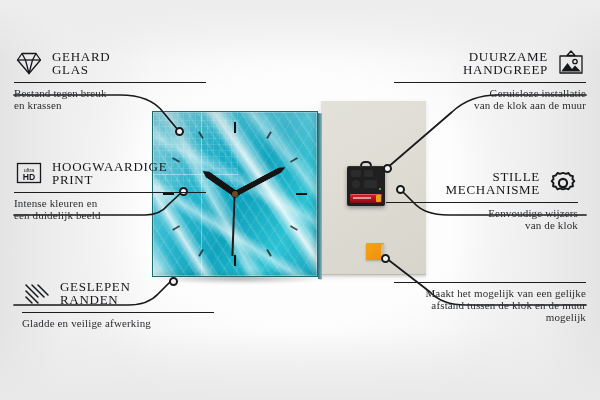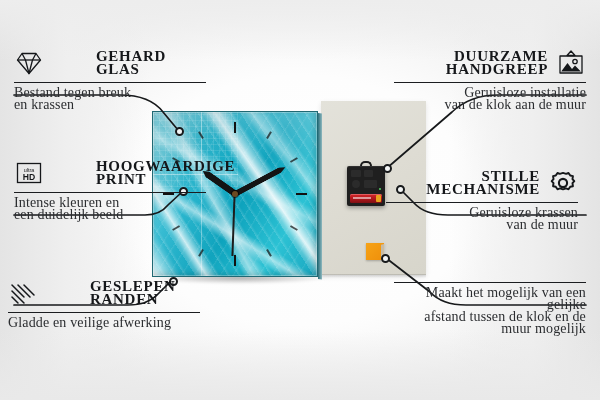--- a/index.html
+++ b/index.html
@@ -31,41 +31,41 @@
   }
   .bg-vig-b{
     position:absolute; left:0; bottom:0; width:600px; height:70px;
     background:linear-gradient(to top, #e9e9e9 0%, rgba(255,255,255,0) 100%);
   }
 
   
   .feature{ position:absolute; width:192px; }
   .feature .fhead{ display:flex; align-items:center; gap:8px; }
   .feature .ftitle{
-    font-weight:bold; font-size:15px; letter-spacing:.7px; color:#15171a;
-    line-height:13.5px; text-transform:uppercase;margin-left:44px;
+    font-weight:normal; font-size:13px; letter-spacing:.7px; color:#15171a;
+    line-height:13.5px; text-transform:uppercase;
   }
   .feature .rule{
     height:0; border-top:1px solid #1b1d20; margin-top:4px; margin-bottom:4px;
   }
   .feature .fdesc{
-    font-size:14px; line-height:12px; color:#2b2d30; letter-spacing:.15px;
+    font-size:11px; line-height:12px; color:#2b2d30; letter-spacing:.15px;
   }
   .feature.left .fhead{ flex-direction:row; }
   .feature.right{ text-align:right; }
   .feature.right .fhead{ flex-direction:row; justify-content:flex-end; }
   .feature.right .ftitle{ text-align:right; }
 
   .icon{ width:30px; height:30px; flex:0 0 30px; display:block; }
   .icon svg{ display:block; width:30px; height:30px; }
 
   
   #f-gehard   { left:14px;  top:48px; }
   #f-print    { left:14px;  top:158px; }
-  #f-randen   { left:8px;  top:278px; }
+  #f-randen   { left:22px;  top:278px; }
   #f-handgreep{ left:394px; top:48px; }
   #f-mechanisme{left:386px; top:168px; }
   #f-houder   { left:394px; top:278px; }
   #f-houder{ width:192px; }
 
   
   #panel{
     position:absolute; left:321px; top:101px; width:105px; height:174px;
     background:linear-gradient(150deg,#e3e2da 0%, #dedcd3 45%, #d7d5cb 100%);
     box-shadow:0 2px 5px rgba(0,0,0,.10);
@@ -391,22 +391,22 @@
         <svg viewBox="0 0 30 30">
             <g fill="none" stroke="#15171a" stroke-width="2.1" stroke-linejoin="round">
           <path d="M15 3.2 l3.4 1.0 l2.6 -1.0 l1.9 2.8 l2.9 0.6 l-0.5 3.3 l2.0 2.2 l-2.0 2.2 l0.5 3.3 l-2.9 0.6 l-1.9 2.8 l-2.6 -1.0 l-3.4 1.0 l-3.4 -1.0 l-2.6 1.0 l-1.9 -2.8 l-2.9 -0.6 l0.5 -3.3 l-2.0 -2.2 l2.0 -2.2 l-0.5 -3.3 l2.9 -0.6 l1.9 -2.8 l2.6 1.0 Z" transform="translate(0,2) scale(0.92) translate(1.3,0)"></path>
           <circle cx="15" cy="15" r="4.1"></circle>
         </g>
           </svg>
       </span>
     </div>
     <div class="rule"></div>
     <div class="fdesc">
-      <span>Geruisloze krassen</span><br>
-      <span>van de muur</span>
+      <span>Eenvoudige wijzers</span><br>
+      <span>van de klok</span>
     </div>
   </div>
 
   <div class="feature right" id="f-houder">
     <div class="rule"></div>
     <div class="fdesc">
       <span>Maakt het mogelijk van een gelijke</span><br>
       <span>afstand tussen de klok en de muur mogelijk</span>
     </div>
   </div>

